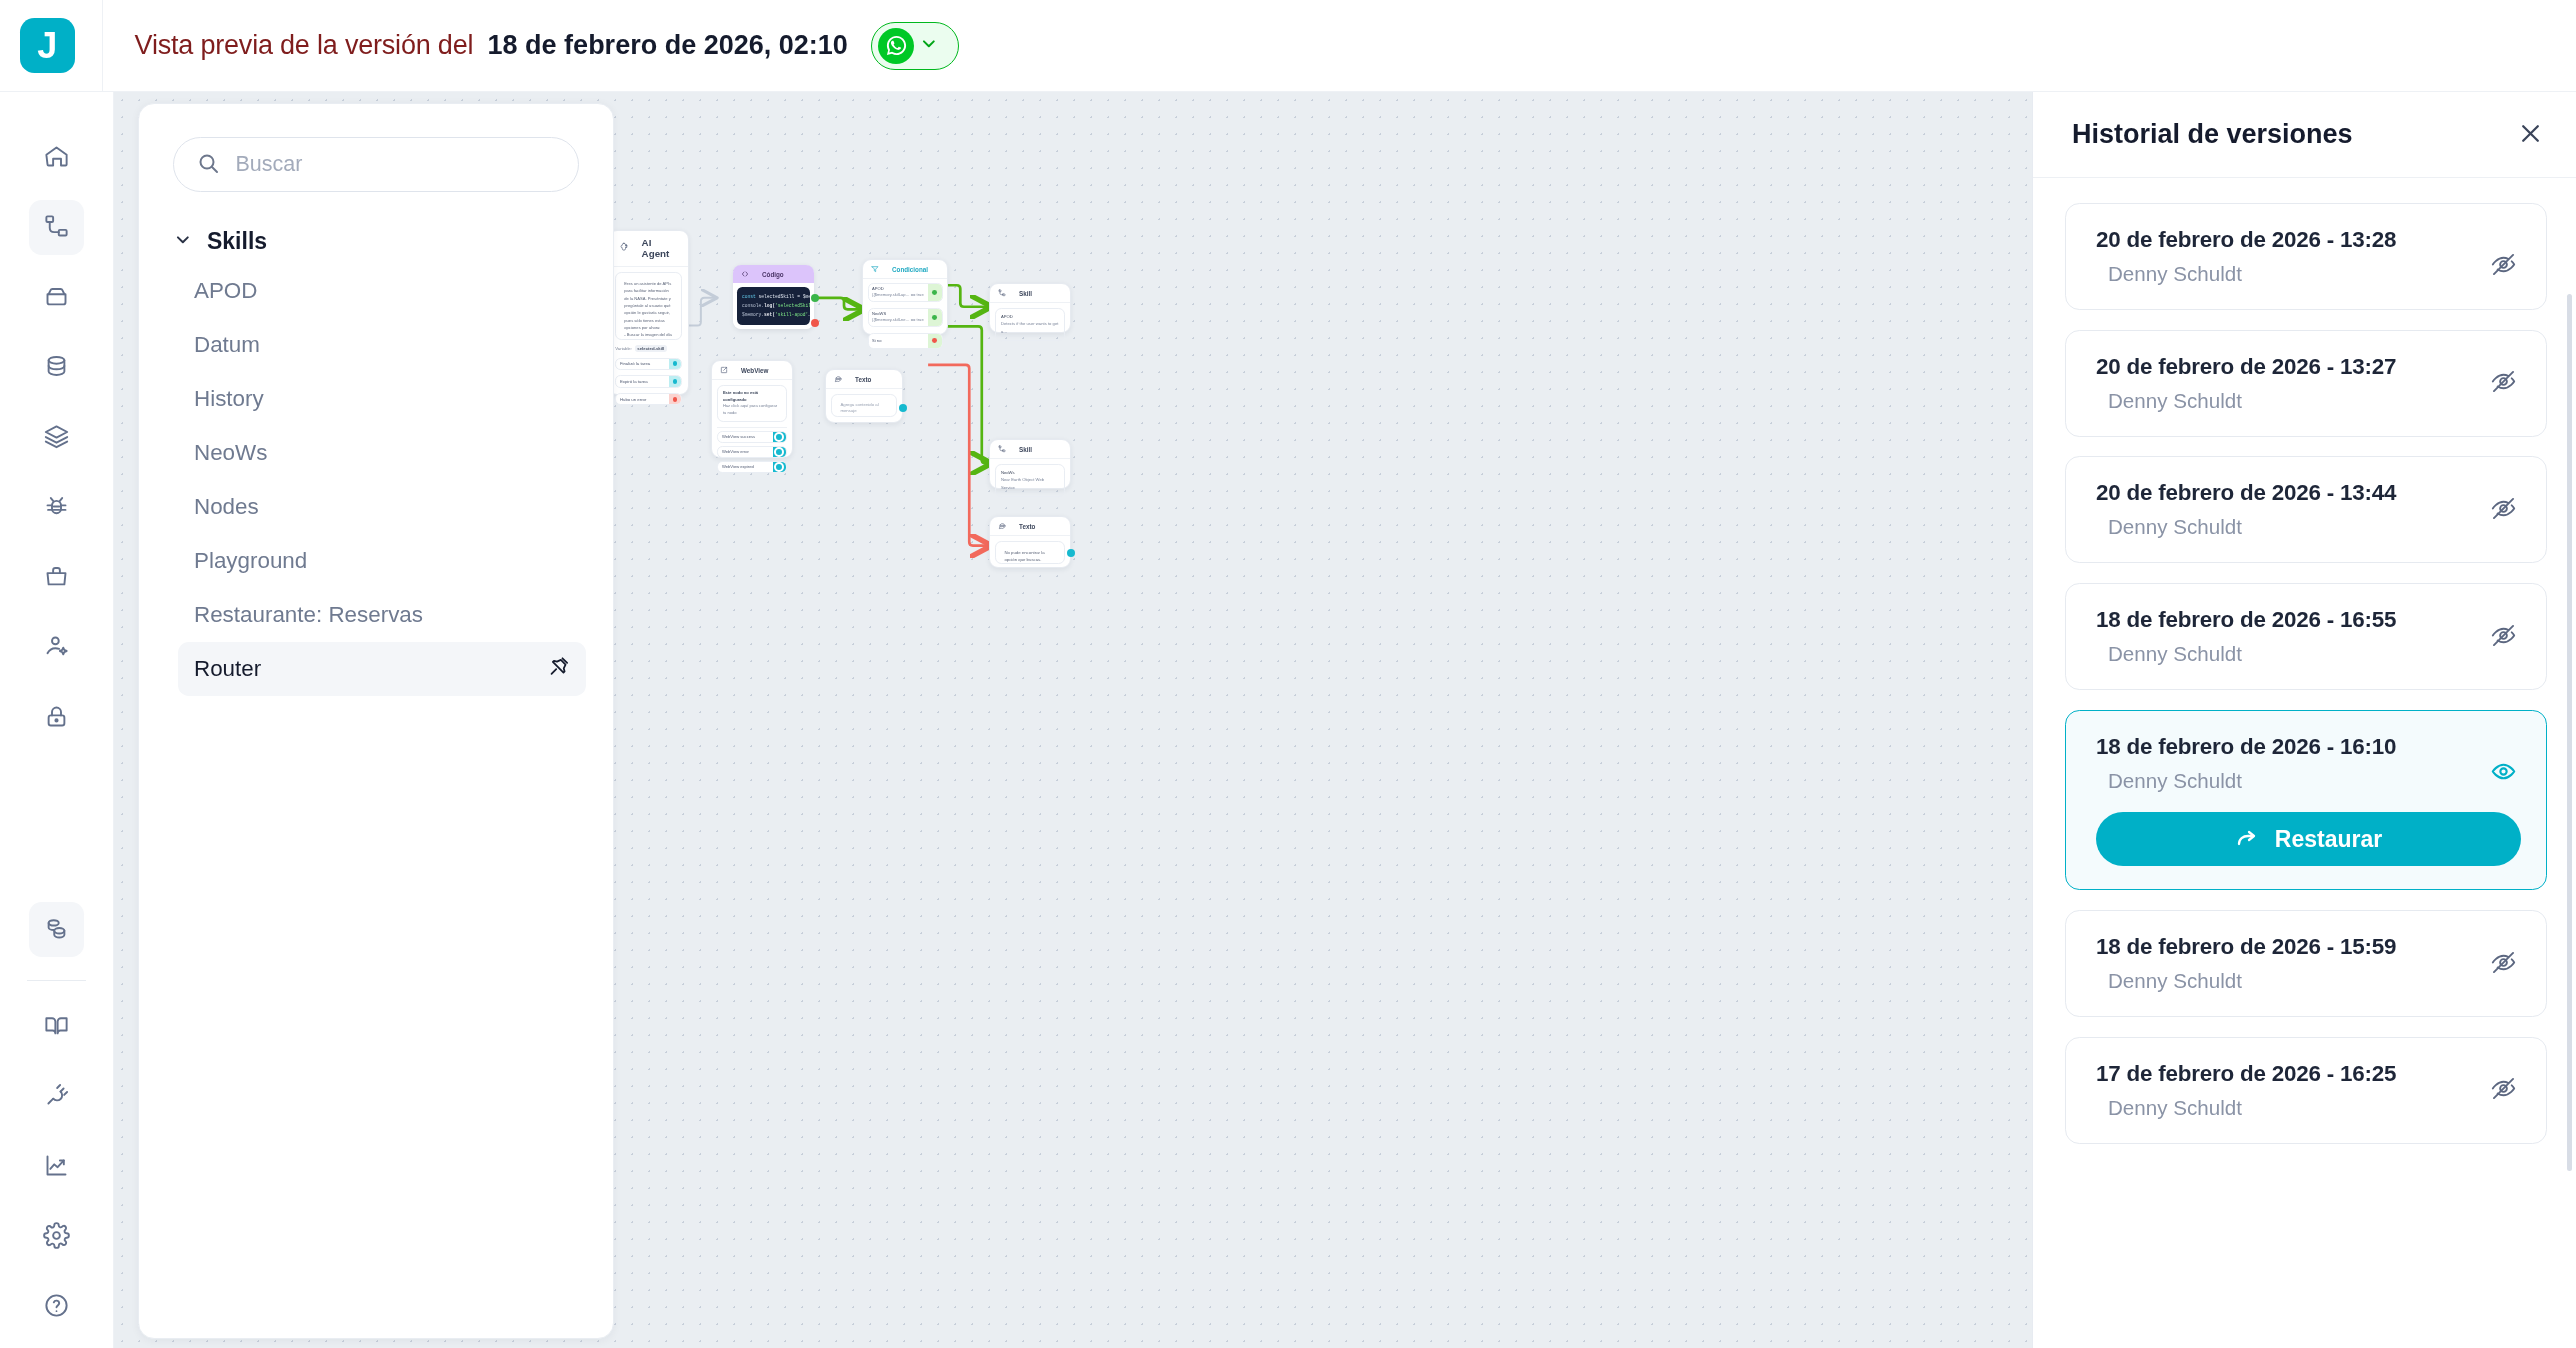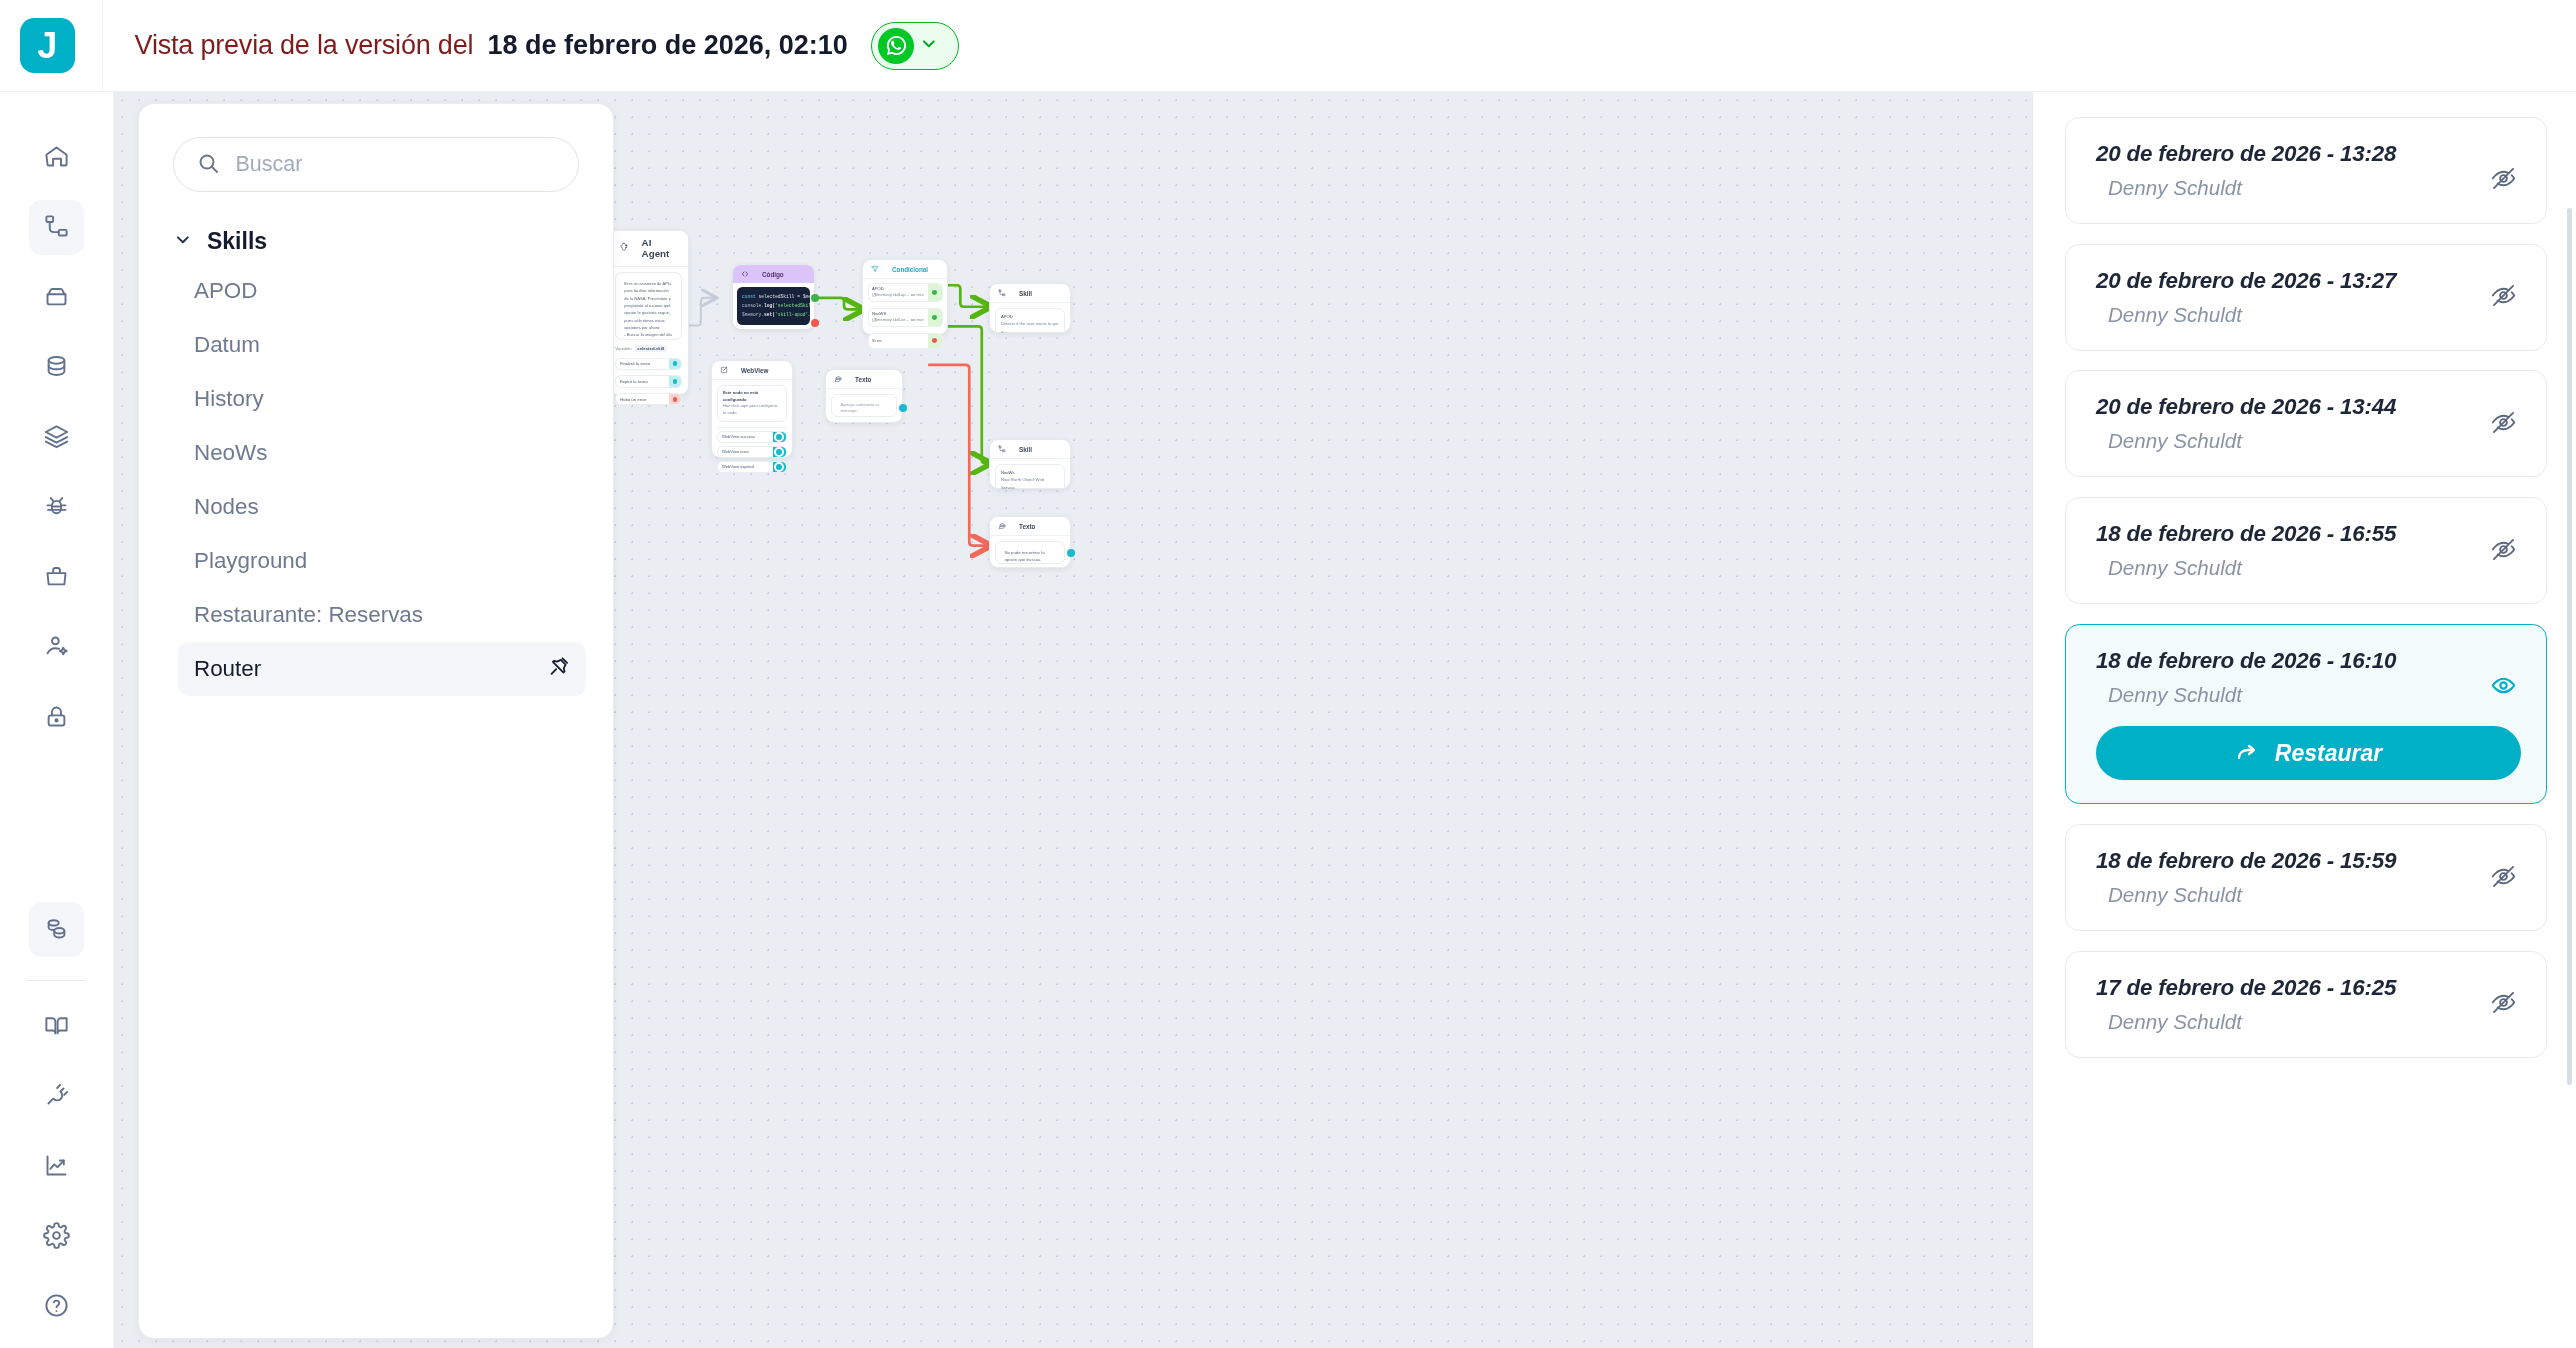--- a/index.html
+++ b/index.html
@@ -100,21 +100,21 @@
     position: absolute; right: 0; top: 92px; width: 544px; height: 1257px;
     background: #ffffff; border-left: 0.9px solid #e7ebf1; z-index: 45;
     display: flex; flex-direction: column;
   }
   #history-head {
     height: 86px; display: flex; align-items: center; justify-content: space-between;
     padding: 0 32px 0 39px; border-bottom: 0.9px solid #edf0f4; flex: 0 0 auto;
   }
   #history-title { font-size: 27px; font-weight: 700; color: #151b2d; }
   #history-list {
-    flex: 1 1 auto; overflow: hidden; padding: 25px 29px 0 32px; position: relative; font-style: italic;
+    flex: 1 1 auto; overflow: hidden; padding: 25px 29px 0 32px; position: relative;
   }
   .ver-card {
     border: 0.9px solid #e6eaf0; border-radius: 14.3px; margin-bottom: 19.7px;
     padding: 23px 25px 23px 30px; position: relative; background: #fff; cursor: pointer;
   }
   .ver-card.selected {
     border: 1.8px solid #00b0c7; background: #f4fbfd;
   }
   .ver-date { font-size: 22.4px; font-weight: 700; color: #1e2638; letter-spacing: -0.2px; }
   .ver-author { font-size: 20.6px; color: #8a93a6; margin-top: 9px; margin-left: 12px; }
@@ -632,20 +632,29 @@
       <svg width="22.4" height="22.4" viewBox="0 0 24 24" fill="none" stroke="#151b2d" stroke-width="1.9" stroke-linecap="round" stroke-linejoin="round">
           <path d="M15.5 3.5 20.5 8.5"></path>
           <path d="M13.8 5.2 9.6 7.1 6.4 6.2l-1.2 1.2 11.4 11.4 1.2-1.2-.9-3.2 1.9-4.2z"></path>
           <path d="M8.8 15.2 3.8 20.2"></path>
         </svg>
     </span>
   </div>
 </div>
 
 <div id="history">
+  <div id="history-head">
+    <span id="history-title">Historial de versiones</span>
+    <span>
+      <svg width="27" height="27" viewBox="0 0 24 24" fill="none" stroke="#3a4459" stroke-width="2" stroke-linecap="round">
+          <line x1="5.5" y1="5.5" x2="18.5" y2="18.5"></line>
+          <line x1="18.5" y1="5.5" x2="5.5" y2="18.5"></line>
+        </svg>
+    </span>
+  </div>
   <div id="history-list">
 
     <div class="ver-card has-btn">
       <div class="ver-date">20 de febrero de 2026 - 13:28</div>
       <div class="ver-author">Denny Schuldt</div>
       <span class="ver-eye">
         <svg width="27" height="27" viewBox="0 0 24 24" fill="none" stroke="#5c6780" stroke-width="1.7" stroke-linecap="round" stroke-linejoin="round">
             <path d="M2.5 12s3.8-6 9.5-6c1.5 0 2.9.4 4.1 1"></path>
             <path d="M19.3 9.2c1.3 1.2 2.2 2.8 2.2 2.8s-3.8 6-9.5 6c-2 0-3.8-.7-5.2-1.6"></path>
             <circle cx="12" cy="12" r="3"></circle>

